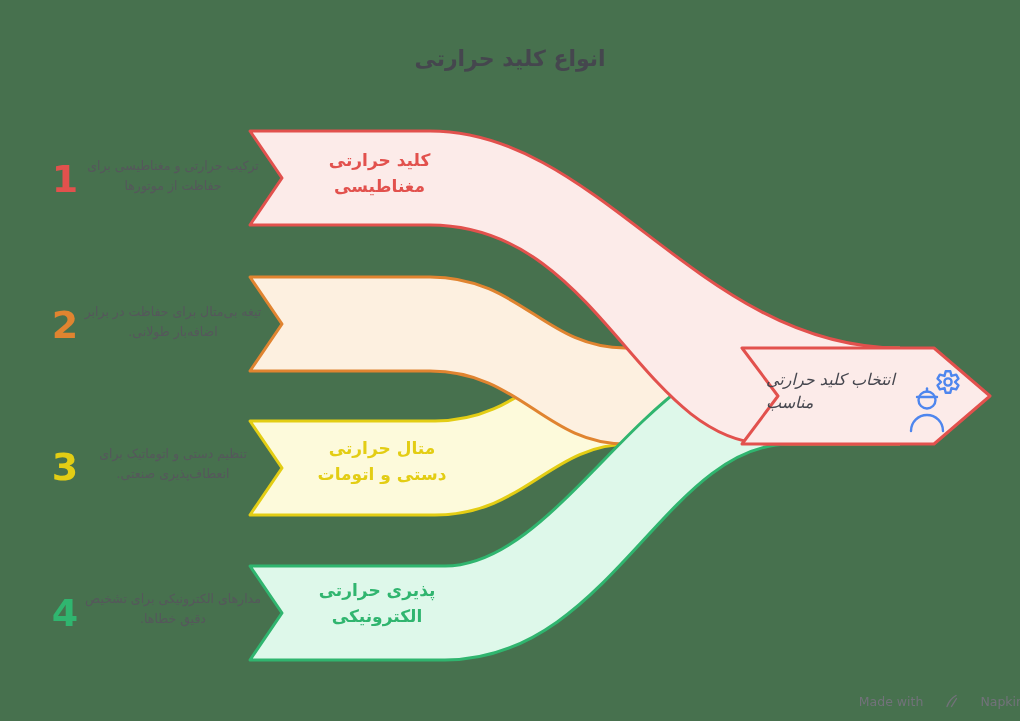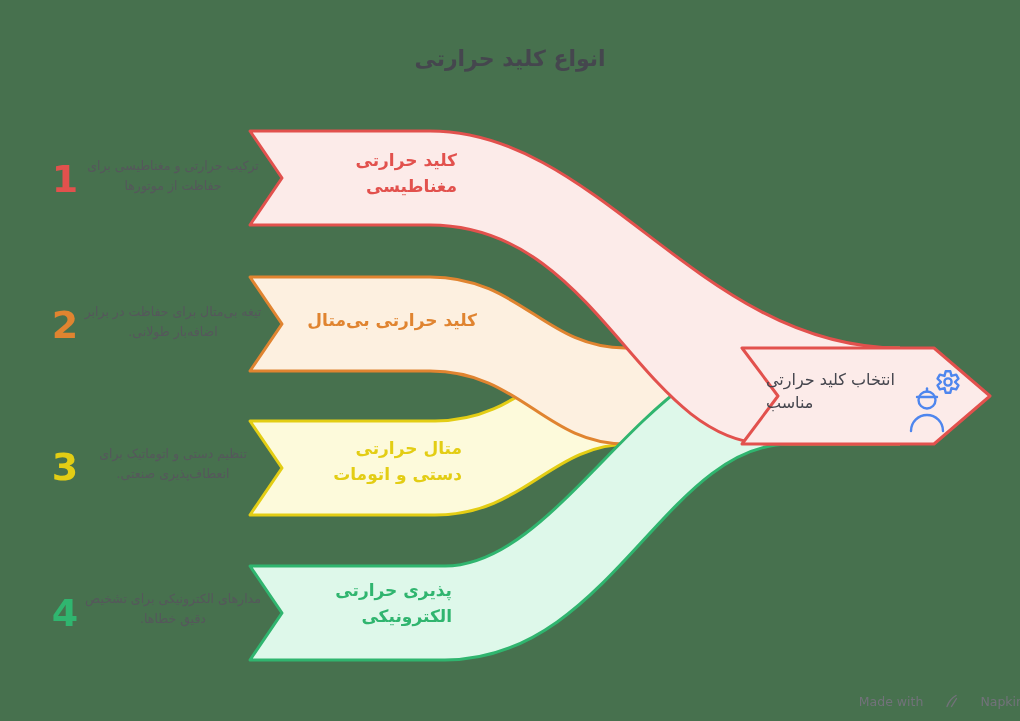--- a/index.html
+++ b/index.html
@@ -22,26 +22,26 @@
   .num{
     width:46px;text-align:center;
     font-size:38px;font-weight:bold;line-height:1;
     font-family:"DejaVu Sans", sans-serif;
   }
   .desc{
     width:182px;direction:rtl;text-align:center;
     font-size:12.5px;line-height:1.6;
   }
   .blabel{
-    direction:rtl;text-align:right;
+    direction:rtl;text-align:center;
     font-size:17px;font-weight:bold;line-height:1.5;
   }
   .nodelabel{
     direction:rtl;text-align:left;
-    font-size:16px;font-weight:500;line-height:1.45;
+    font-size:16px;font-weight:500;line-height:1.45;font-style:italic;
   }
   .watermark{
     right:18px;bottom:12px;
     display:flex;align-items:flex-start;gap:22px;
     font-size:12.5px;font-family:"DejaVu Sans", sans-serif;
   }
   .watermark .brand{font-weight:400;}
 </style>
 </head>
 <body>
@@ -87,21 +87,20 @@
   </svg>
 
   <div class="abs title" style="color: rgb(69, 70, 78);">انواع کلید حرارتی</div>
 
   <div class="abs num" style="left: 42px; top: 160px; color: rgb(226, 81, 77);">1</div>
   <div class="abs desc" style="left: 82px; top: 156px; color: rgb(86, 87, 92);">ترکیب حرارتی و مغناطیسی برای حفاظت از موتورها</div>
   <div class="abs blabel" style="left: 302px; top: 148px; width: 155px; color: rgb(226, 81, 77);">کلید حرارتی مغناطیسی</div>
 
   <div class="abs num" style="left: 42px; top: 306px; color: rgb(224, 132, 48);">2</div>
   <div class="abs desc" style="left: 82px; top: 302px; color: rgb(86, 87, 92);">تیغه بی‌متال برای حفاظت در برابر اضافه‌بار طولانی.</div>
-  <div class="abs blabel" style="left: 302px; top: 308px; width: 175px; color: rgb(224, 132, 48);">کلید حرارتی بی‌متال</div>
 
   <div class="abs num" style="left: 42px; top: 448px; color: rgb(227, 205, 20);">3</div>
   <div class="abs desc" style="left: 82px; top: 444px; color: rgb(86, 87, 92);">تنظیم دستی و اتوماتیک برای انعطاف‌پذیری صنعتی.</div>
   <div class="abs blabel" style="left: 302px; top: 436px; width: 160px; color: rgb(227, 205, 20);">متال حرارتی دستی و اتومات</div>
 
   <div class="abs num" style="left: 42px; top: 594px; color: rgb(48, 181, 111);">4</div>
   <div class="abs desc" style="left: 82px; top: 589px; color: rgb(86, 87, 92);">مدارهای الکترونیکی برای تشخیص دقیق خطاها.</div>
   <div class="abs blabel" style="left: 302px; top: 578px; width: 150px; color: rgb(48, 181, 111);">پذیری حرارتی الکترونیکی</div>
 
   <div class="abs nodelabel" style="left: 766px; top: 368px; width: 145px; color: rgb(69, 70, 78);">انتخاب کلید حرارتی مناسب</div>

